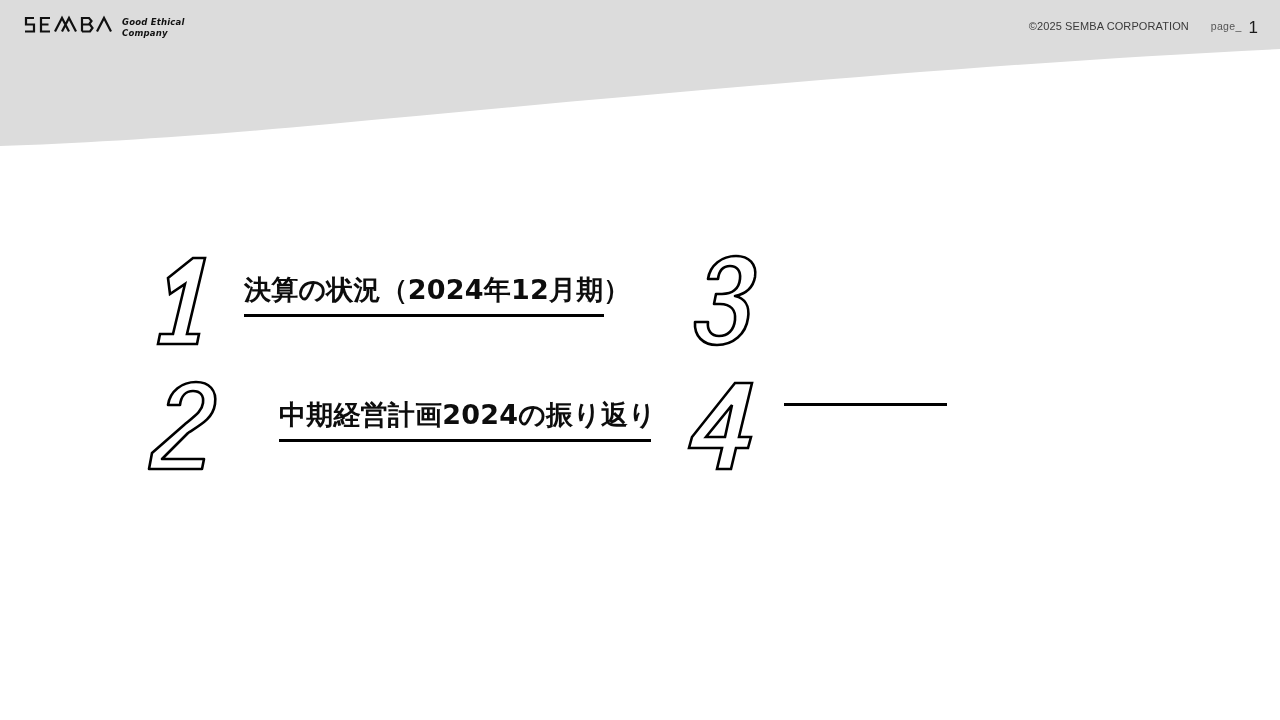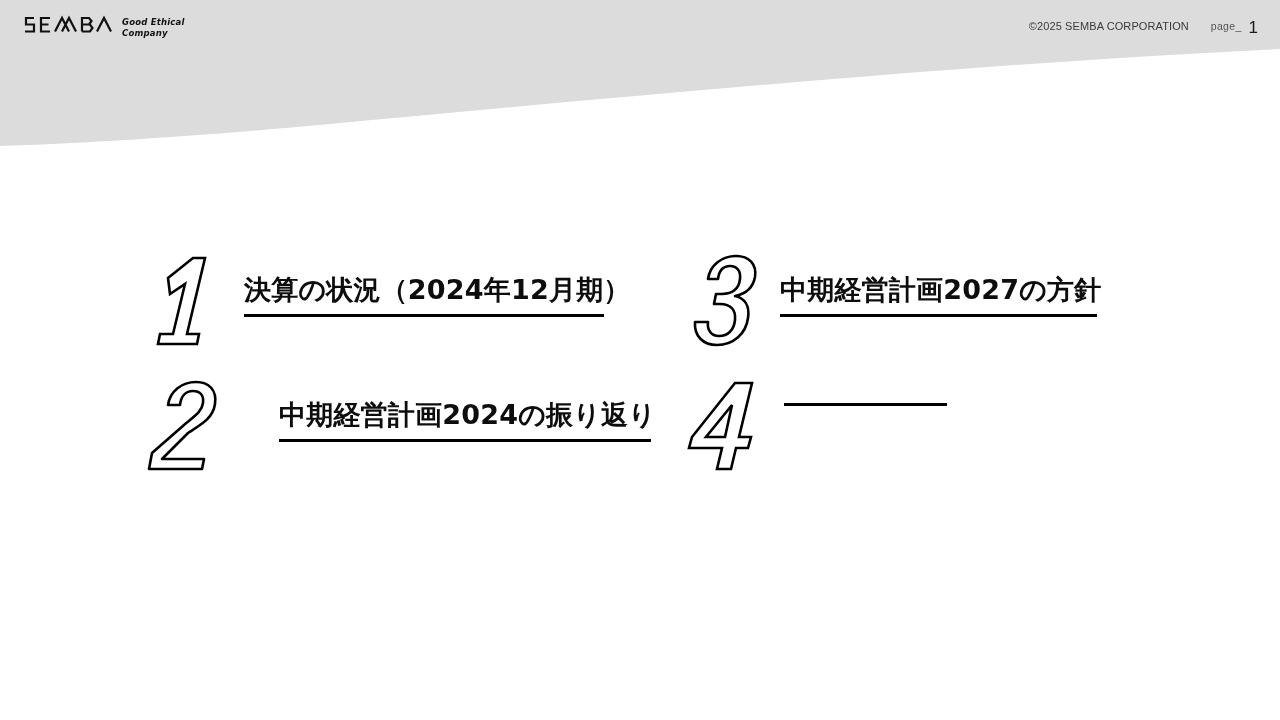--- a/index.html
+++ b/index.html
@@ -226,24 +226,20 @@
   <div class="agenda-item" id="item-3">
     <div class="agenda-num">
       <svg width="74" height="100" viewBox="0 0 74 100" aria-hidden="true">
         <path fill="#ffffff" stroke="#000000" stroke-width="2.6" stroke-linejoin="round" d="M21,29 C23,15 35,6 49,6 C62,6 70,14 68,27 C66,38 58,44 48,46
                  C57,48 63,55 61,68 C59,84 46,95 30,95 C16,95 7,86 8,72
                  L21,72 C20,80 24,86 32,86 C41,86 47,80 48,70 C49,60 44,54 33,54
                  L27,54 L29,44 L35,44 C45,44 52,39 53,29 C54,21 50,16 43,16
                  C36,16 32,21 31,29 Z"></path>
       </svg>
     </div>
-    <div class="agenda-text-wrap">
-      <span class="agenda-label">中期経営計画2027の方針</span>
-      <div class="agenda-rule"></div>
-    </div>
   </div>
 
   <div class="agenda-item" id="item-4">
     <div class="agenda-num">
       <svg width="76" height="100" viewBox="0 0 76 100" aria-hidden="true">
         <path fill="#ffffff" stroke="#000000" stroke-width="2.6" stroke-linejoin="miter" d="M49,8 L66,8 L53,62 L65,62 L62,73 L50,73 L45,94 L31,94 L36,73
                  L3,73 L6,62 Z M39,62 L46,30 L20,62 Z"></path>
       </svg>
     </div>
     <div class="agenda-text-wrap">

